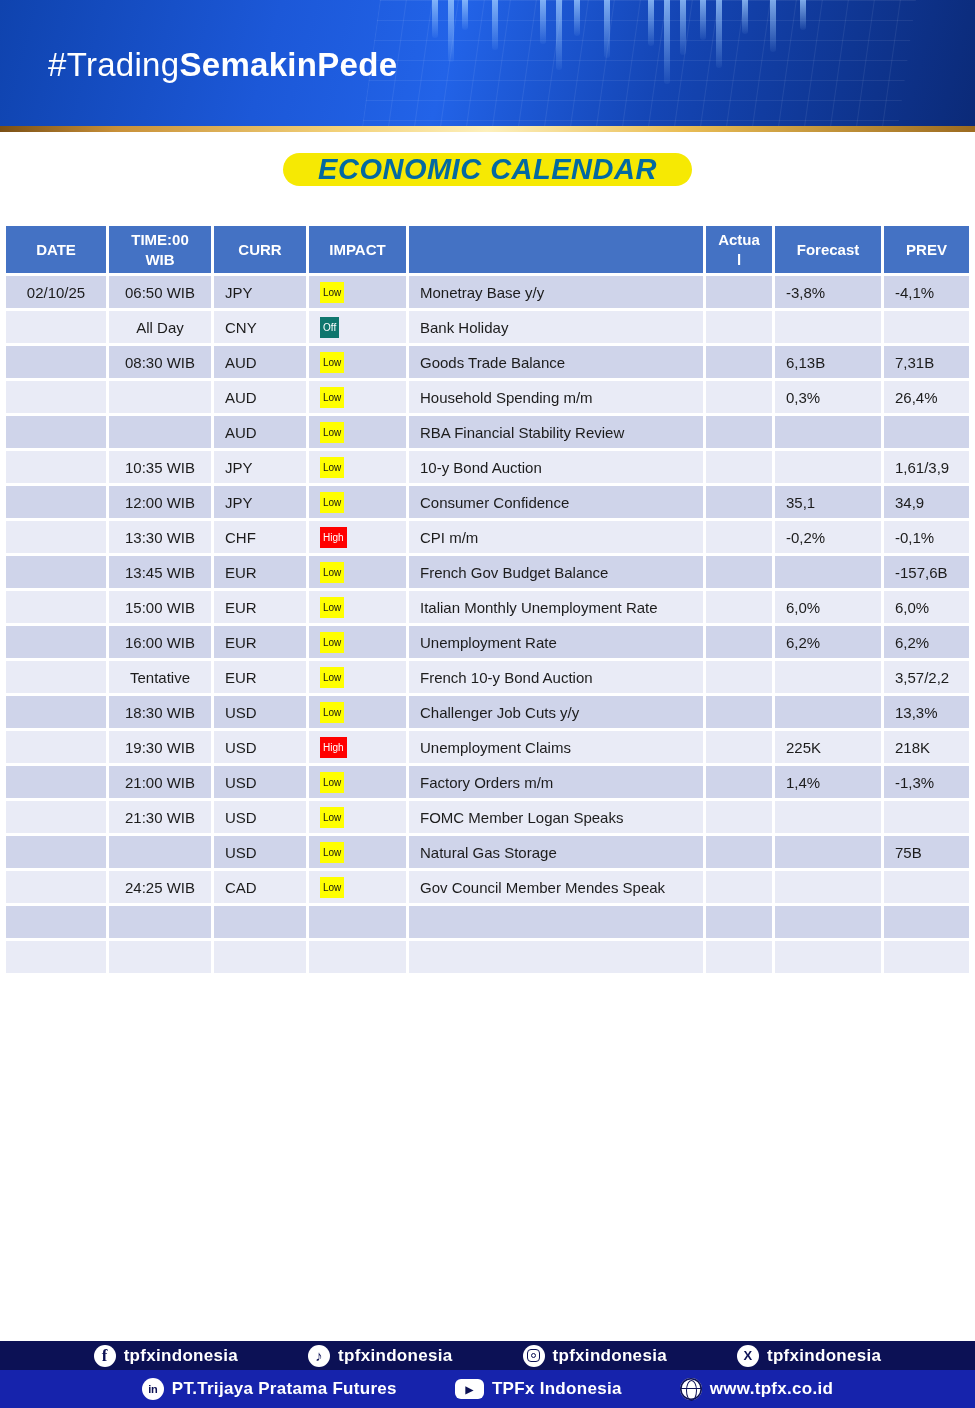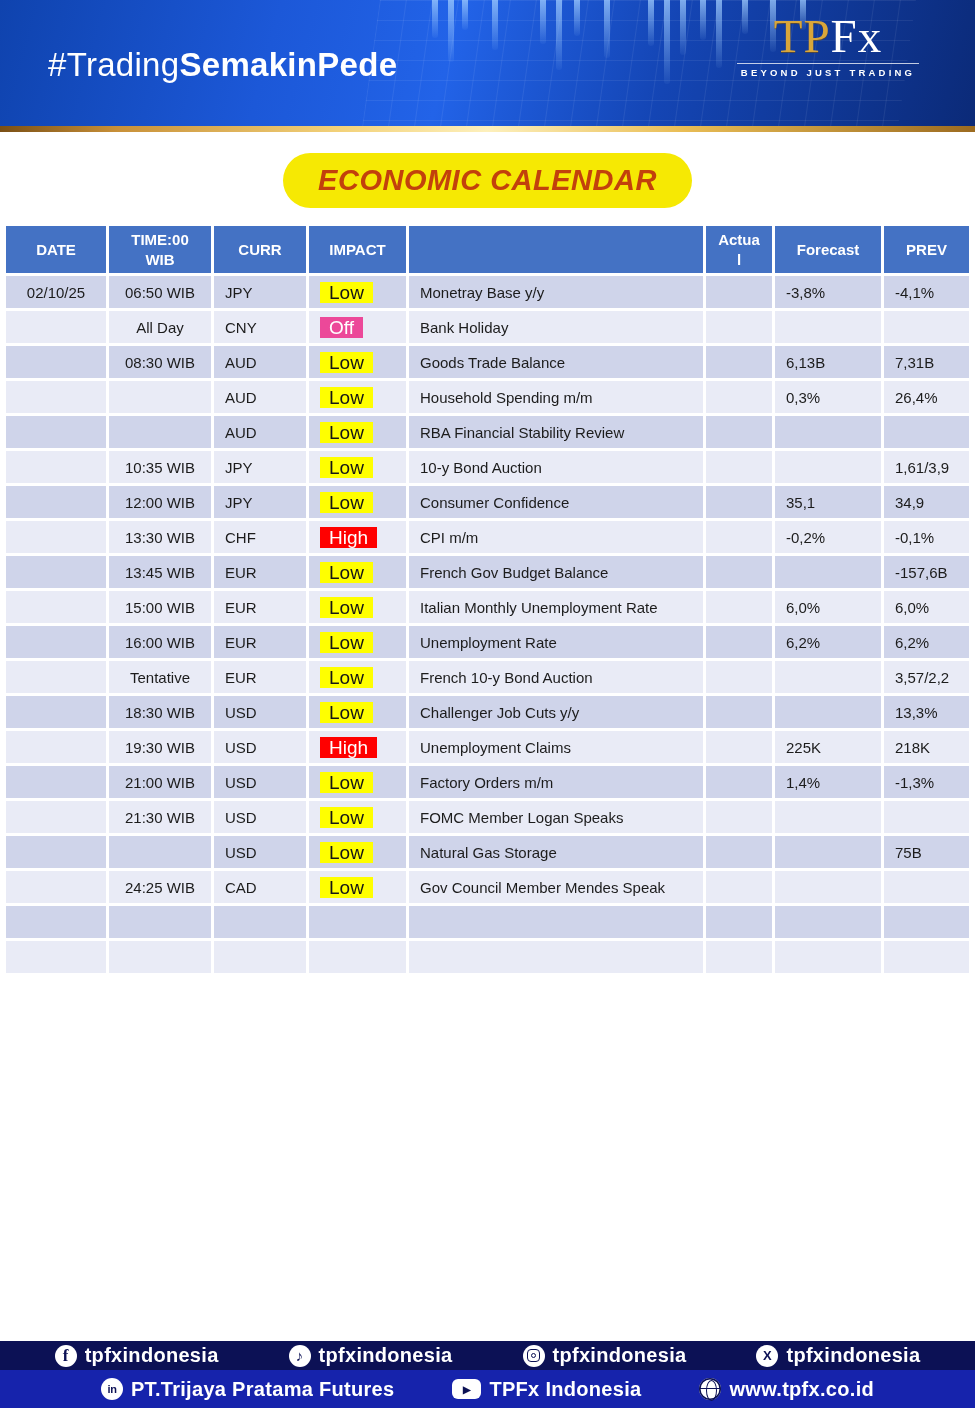--- a/index.html
+++ b/index.html
@@ -79,26 +79,26 @@
   .gold-bar {
     height: 6px;
     background: linear-gradient(90deg, #7a4f15 0%, #c89038 12%, #f3d27a 35%, #fdf0bc 50%, #e9bd55 70%, #9c6b20 100%);
   }
 
   
   .title-wrap { text-align: center; margin-top: 21px; height: 53px; }
   .title-badge {
     display: inline-block;
     background: #f6e903;
-    color: #c2410c;
+    color: #0369a1;
     font-weight: 800;
     font-style: italic;
     font-size: 29px;
     letter-spacing: .5px;
-    padding: 11px 35px;
+    padding: 0 35px;
     border-radius: 28px;
   }
 
   
   table.cal {
     margin: 17px auto 0;
     width: 968px;
     table-layout: fixed;
     border-collapse: separate;
     border-spacing: 3px;
@@ -121,40 +121,40 @@
     vertical-align: middle;
     padding: 0 11px;
     overflow: hidden;
     white-space: nowrap;
   }
   table.cal tbody tr:nth-child(odd) td  { background: #cfd4ea; }
   table.cal tbody tr:nth-child(even) td { background: #e9ebf6; }
   td.c-date, td.c-time { text-align: center; }
   .imp {
     display: inline-block;
-    padding: 0 9px;
+    padding: 0 3px;
     line-height: 21px;
-    font-size: 19px;
+    font-size: 10px;
   }
   .imp-low  { background: #ffff00; color: #151515; }
   .imp-high { background: #ff0000; color: #ffffff; }
-  .imp-off  { background: #ec4899; color: #ffffff; }
+  .imp-off  { background: #0f766e; color: #ffffff; }
 
   
   .footer { position: absolute; left: 0; right: 0; bottom: 0; }
   .f-row1 {
     height: 29px; background: #0c1155;
     display: flex; align-items: center; justify-content: center; gap: 70px;
   }
   .f-row2 {
     height: 38px; background: #1623ac;
     display: flex; align-items: center; justify-content: center; gap: 58px;
   }
   .f-item { display: flex; align-items: center; gap: 8px; }
-  .f-label { color: #ffffff; font-size: 20px; font-weight: 600; letter-spacing: .3px; }
+  .f-label { color: #ffffff; font-size: 17px; font-weight: 600; letter-spacing: .3px; }
 
   .ic {
     position: relative;
     width: 22px; height: 22px; border-radius: 50%;
     background: #ffffff; color: #0c1155;
     display: inline-flex; align-items: center; justify-content: center;
     font-weight: 800; flex: 0 0 auto;
   }
   .ic-facebook::before { content: "f"; font-family: "Liberation Serif", serif; font-size: 17px; font-weight: 700; }
   .ic-tiktok::before   { content: "♪"; font-size: 15px; }
@@ -202,27 +202,20 @@
         <i></i>
         <i></i>
         <i></i>
         <i></i>
         <i></i>
         <i></i>
         <i></i>
     </div>
     <div class="hashtag">
       <span class="light">#Trading</span><span class="bold">SemakinPede</span>
-    </div>
-    <div class="brand">
-      <div class="brand-word">
-        <span class="tp">TP</span><span class="fx">Fx</span>
-      </div>
-      <div class="brand-rule"></div>
-      <div class="brand-tagline">BEYOND JUST TRADING</div>
     </div>
   </div>
   <div class="gold-bar"></div>
 
   <div class="title-wrap">
     <span class="title-badge">ECONOMIC CALENDAR</span>
   </div>
 
   <table class="cal">
     <colgroup>

